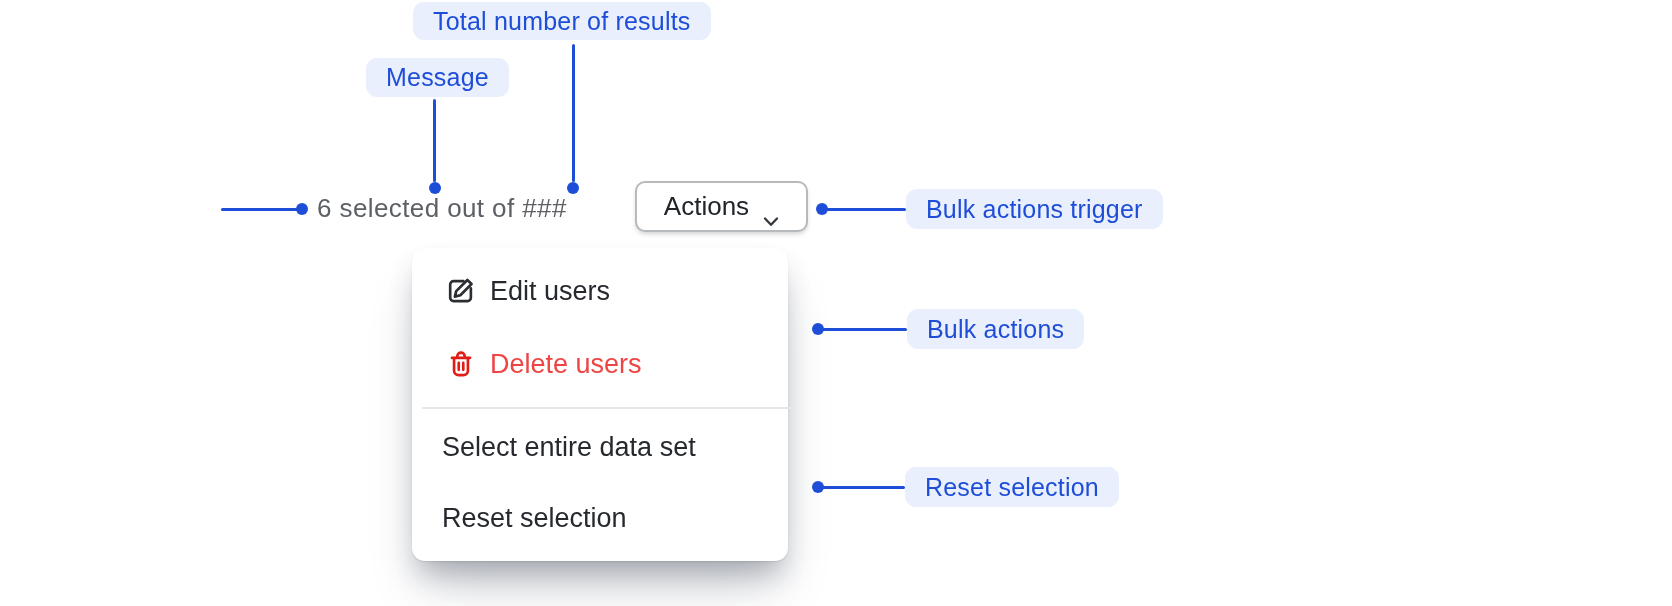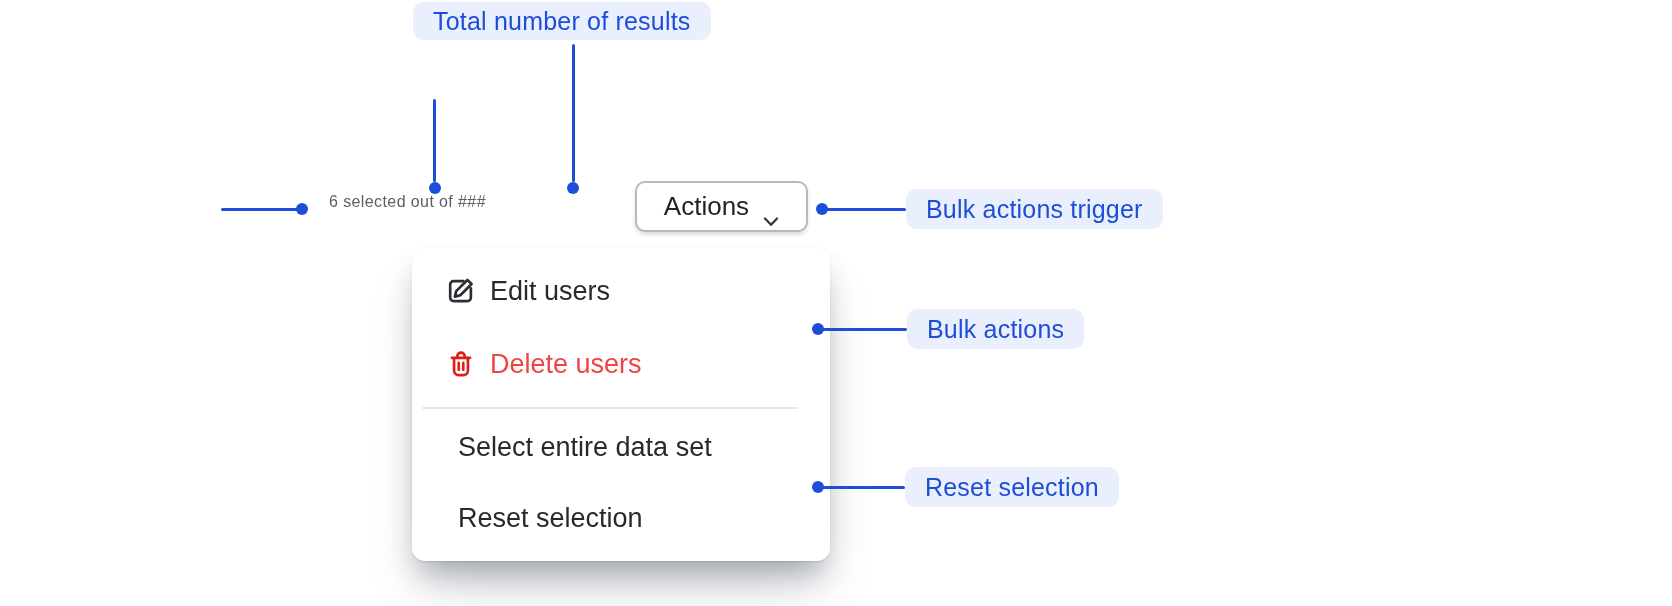--- a/index.html
+++ b/index.html
@@ -40,25 +40,24 @@
     position: absolute;
     width: 12px; height: 12px;
     border-radius: 50%;
     background: #1e4ed8;
   }
 
   
   .status-text {
     position: absolute;
     left: 317px; top: 193px;
-    font-size: 16px;
+    font-size: 26px;
     color: #5d6065;
     letter-spacing: 0.4px;
     white-space: nowrap;
-    margin-left: 12px;
   }
 
   
   .actions-btn {
     position: absolute;
     left: 635px; top: 181px;
     width: 173px; height: 51px;
     background: #ffffff;
     border: 2px solid #b6babd;
     border-radius: 10px;
@@ -69,42 +68,42 @@
     gap: 14px;
     font-size: 26px;
     color: #212529;
     cursor: pointer;
   }
 
   
   .menu {
     position: absolute;
     left: 412px; top: 248px;
-    width: 418px; height: 313px;
+    width: 376px; height: 313px;
     background: #ffffff;
     border-radius: 13px;
     box-shadow:
       0 1px 2px rgba(0,0,0,0.10),
       0 18px 28px -6px rgba(44,54,74,0.30),
       0 34px 54px -12px rgba(44,54,74,0.22);
   }
   .menu-item {
     position: absolute;
     left: 0; right: 0;
     height: 48px;
     display: flex;
     align-items: center;
     gap: 13px;
     padding-left: 33px;
     font-size: 27px;
     color: #26292d;
     cursor: pointer;
     white-space: nowrap;
   }
-  .menu-item.no-icon { padding-left: 46px; }
+  .menu-item.no-icon { padding-left: 30px; }
   .menu-item.critical { color: #ef4444; }
   .menu-item .mi-icon { width: 32px; height: 32px; flex: 0 0 32px; }
   .menu-divider {
     position: absolute;
     left: 10px; top: 159px;
     width: 376px; height: 2px;
     background: #e5e7e9;
   }
 
   .chevron-box { width: 16px; height: 10px; margin-top: 3px; }
@@ -113,20 +112,23 @@
 <body>
 
 <div class="canvas">
 
   <div class="pill" style="left:413px; top:2px; height:38px;">
     <span>Total number of results</span>
   </div>
   <div class="vline" style="left:572px; top:44px; height:138px;"></div>
   <div class="dot" style="left:567px; top:182px;"></div>
 
+  <div class="pill" style="left:366px; top:58px; height:39px;">
+    <span>Message</span>
+  </div>
   <div class="vline" style="left:433px; top:99px; height:83px;"></div>
   <div class="dot" style="left:429px; top:182px;"></div>
 
   <div class="hline" style="left:221px; top:208px; width:77px;"></div>
   <div class="dot" style="left:296px; top:203px;"></div>
 
   <div class="status-text">6 selected out of ###</div>
 
   <button class="actions-btn">
     <span>Actions</span>

